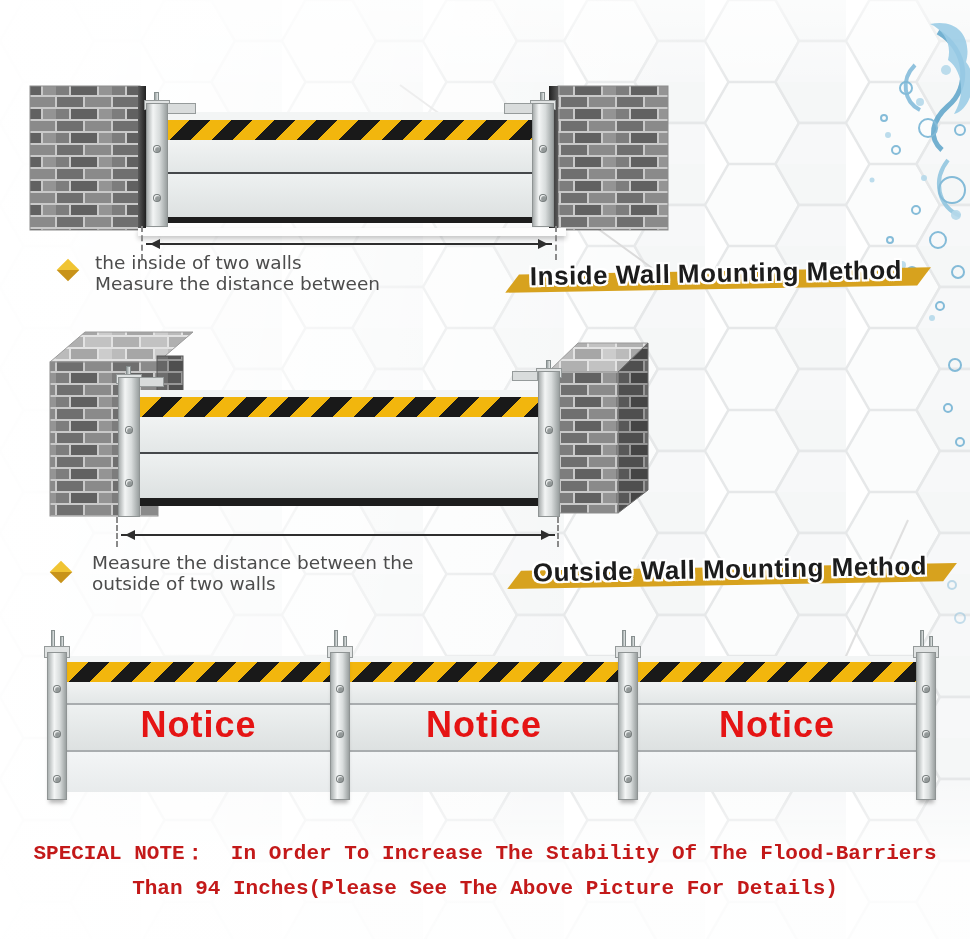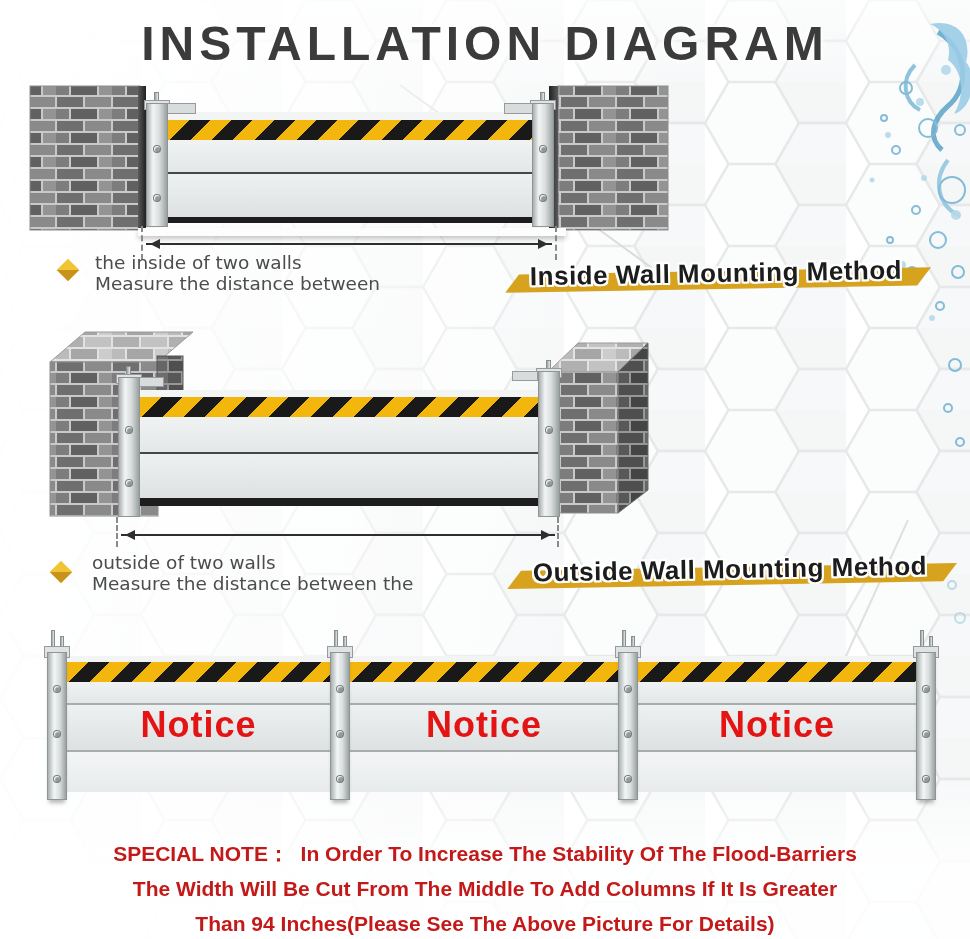--- a/index.html
+++ b/index.html
@@ -53,21 +53,21 @@
                 -2px -2px #fff,2px -2px #fff,-2px 2px #fff,2px 2px #fff;}
 
   
   .notice-label{position:absolute;left:0;top:48px;width:100%;text-align:center;
     font-size:36px;font-weight:bold;color:#e51414;letter-spacing:1px;}
   .bpost{background:linear-gradient(90deg,#aab0b0,#f4f6f6 35%,#d9dddd 65%,#9ba1a1);
     border:1px solid #8f9494;box-sizing:border-box;box-shadow:0 5px 4px -2px rgba(0,0,0,.28);}
 
   
   .note-line{width:970px;text-align:center;font-size:21px;font-weight:bold;color:#c31919;
-    line-height:35px;font-family:Liberation Sans, sans-serif;}
+    line-height:35px;font-family:Liberation Mono, monospace;}
 
   
   .fade{left:0;top:0;width:970px;height:939px;pointer-events:none;
     background:linear-gradient(100deg,rgba(255,255,255,.95) 10%,rgba(255,255,255,.55) 38%,rgba(255,255,255,0) 62%),
                linear-gradient(180deg,rgba(255,255,255,.65) 0,rgba(255,255,255,0) 9%,rgba(255,255,255,0) 83%,rgba(255,255,255,.85) 92%);}
 </style>
 </head>
 <body>
 
 <div id="canvas">
@@ -116,21 +116,20 @@
       <circle cx="136" cy="205" r="5"></circle>
         <circle cx="82" cy="255" r="4"></circle>
       <circle cx="112" cy="308" r="3"></circle>
         <circle cx="126" cy="60" r="5"></circle>
       <circle cx="52" cy="170" r="2.5"></circle>
         <circle cx="104" cy="168" r="3"></circle>
       <path d="M110,14 C140,8 152,30 146,52 C160,70 150,100 134,104 C146,84 142,60 128,50 C132,34 124,20 110,14 Z" fill="#9ccde6"></path>
     </g>
   </svg>
 
-  <div class="abs page-title">INSTALLATION DIAGRAM</div>
 
   <svg class="abs" style="left:0;top:0" width="970" height="939">
     <defs>
       <pattern id="brick" width="56" height="24" patternUnits="userSpaceOnUse">
         <rect width="56" height="24" fill="#c9c9c9"></rect>
         <rect x="1" y="1" width="26" height="10" fill="#6f6f6f"></rect>
         <rect x="29" y="1" width="26" height="10" fill="#8a8a8a"></rect>
         <rect x="-13" y="13" width="26" height="10" fill="#7d7d7d"></rect>
         <rect x="15" y="13" width="26" height="10" fill="#616161"></rect>
         <rect x="43" y="13" width="26" height="10" fill="#949494"></rect>
@@ -230,22 +229,22 @@
   <div class="abs post" style="left:538px;top:371px;width:22px;height:146px"></div>
   <div class="abs screw" style="left:546px;top:427px"></div>
   <div class="abs screw" style="left:546px;top:480px"></div>
 
   <div class="abs dashv" style="left:116px;top:517px;height:30px"></div>
   <div class="abs dashv" style="left:557px;top:517px;height:30px"></div>
   <div class="abs mline" style="left:121px;top:534px;width:434px"></div>
 
   <div class="abs diamond" style="left:53px;top:564px"></div>
   <div class="abs caption" style="left:92px;top:552px;width:360px">
+    <div>Measure the distance between the</div>
     <div>outside of two walls</div>
-    <div>Measure the distance between the</div>
   </div>
 
   <div class="abs banner" style="left:500px;top:554px;width:460px;height:34px">
     <div class="ribbon"></div>
     <div class="btext">Outside Wall Mounting Method</div>
   </div>
 
   <div class="abs" style="left:0;top:0;width:970px;height:0"></div>
 
   <div class="abs" style="left:67px;top:656px;width:263px;height:136px">
@@ -306,17 +305,16 @@
   <div class="abs pin" style="left:920px;top:630px;width:4px;height:18px"></div>
   <div class="abs pin" style="left:929px;top:636px;width:4px;height:12px"></div>
   <div class="abs cap" style="left:913px;top:646px;width:26px;height:12px"></div>
   <div class="abs bpost" style="left:916px;top:652px;width:20px;height:148px"></div>
   <div class="abs screw" style="left:923px;top:686px"></div>
   <div class="abs screw" style="left:923px;top:731px"></div>
   <div class="abs screw" style="left:923px;top:776px"></div>
 
   <div class="abs" style="left:0;top:836px;width:970px">
     <div class="note-line">SPECIAL NOTE：&nbsp; In Order To Increase The Stability Of The Flood-Barriers</div>
-    <div class="note-line">The Width Will Be Cut From The Middle To Add Columns If It Is Greater</div>
     <div class="note-line">Than 94 Inches(Please See The Above Picture For Details)</div>
   </div>
 
 </div>
 
 </body></html>

